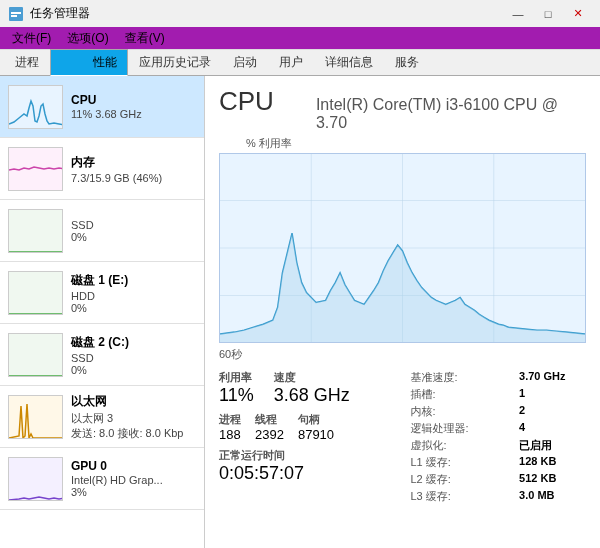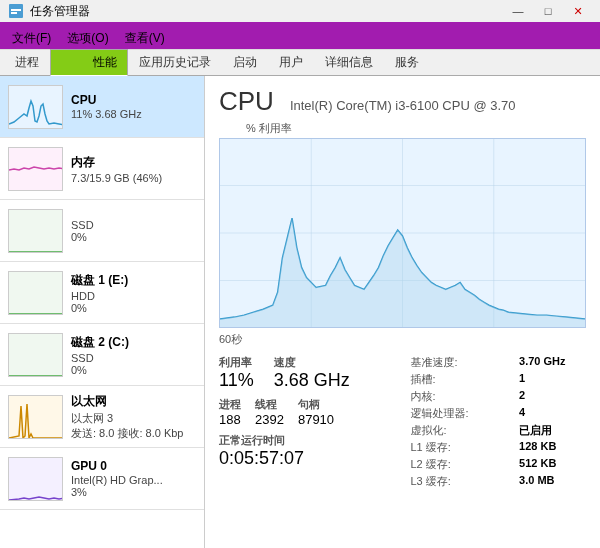--- a/index.html
+++ b/index.html
@@ -10,21 +10,21 @@
       width: 600px;
       height: 548px;
       overflow: hidden;
     }
     .title-bar {
       background: #f0f0f0;
       height: 28px;
       display: flex;
       align-items: center;
       padding: 0 8px;
-      border-bottom: 6px solid #a21caf;
+      border-bottom: 1px solid #a21caf;
       user-select: none;
     }
     .title-bar-icon {
       width: 16px;
       height: 16px;
       margin-right: 6px;
     }
     .title-text {
       font-size: 12px;
       color: #000;
@@ -72,21 +72,21 @@
       padding: 4px 10px;
       font-size: 12px;
       cursor: pointer;
       border: 1px solid transparent;
       border-bottom: none;
       color: #333;
       background: transparent;
       white-space: nowrap;
     }
     .tab.active {
-      background: #84cc16;
+      background: #0ea5e9;
       border-color: #aaa;
       border-bottom: 1px solid #fff;
       color: #000;
       margin-bottom: -1px;
       padding-left: 42px;
     }
     .main-content {
       display: flex;
       height: calc(548px - 28px - 22px - 26px);
       background: #fff;
@@ -146,22 +146,23 @@
       align-items: baseline;
       margin-bottom: 4px;
     }
     .detail-title {
       font-size: 26px;
       font-weight: 300;
       color: #333;
       margin-right: 16px;
     }
     .detail-subtitle {
-      font-size: 13px;
+      font-size: 16px;
       color: #555;
+      margin-left: 26px;
     }
     .chart-label {
       font-size: 11px;
       color: #555;
       margin-bottom: 2px;
       margin-left: 27px;
     }
     .cpu-chart-container {
       border: 1px solid #b0c8e8;
       background: #e8f4ff;

